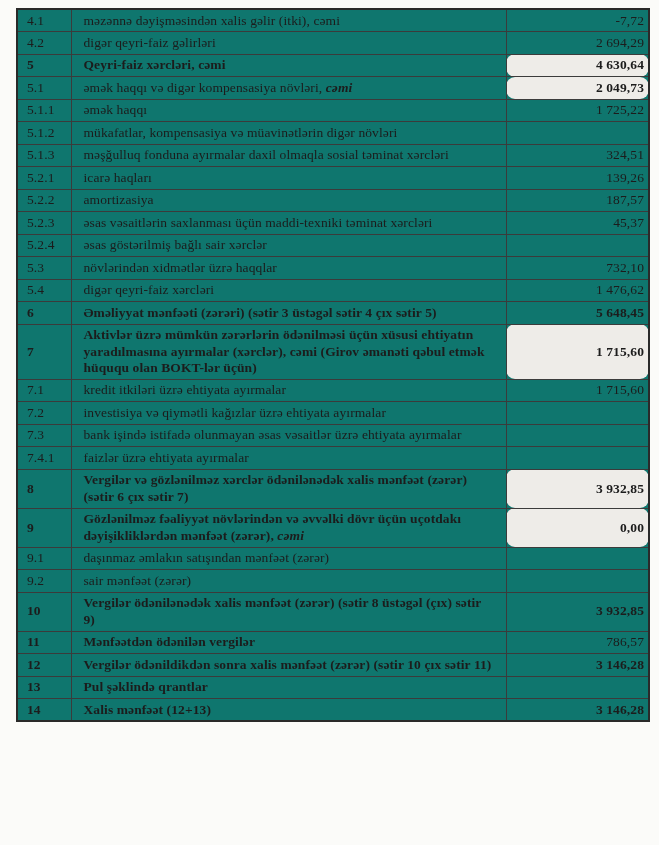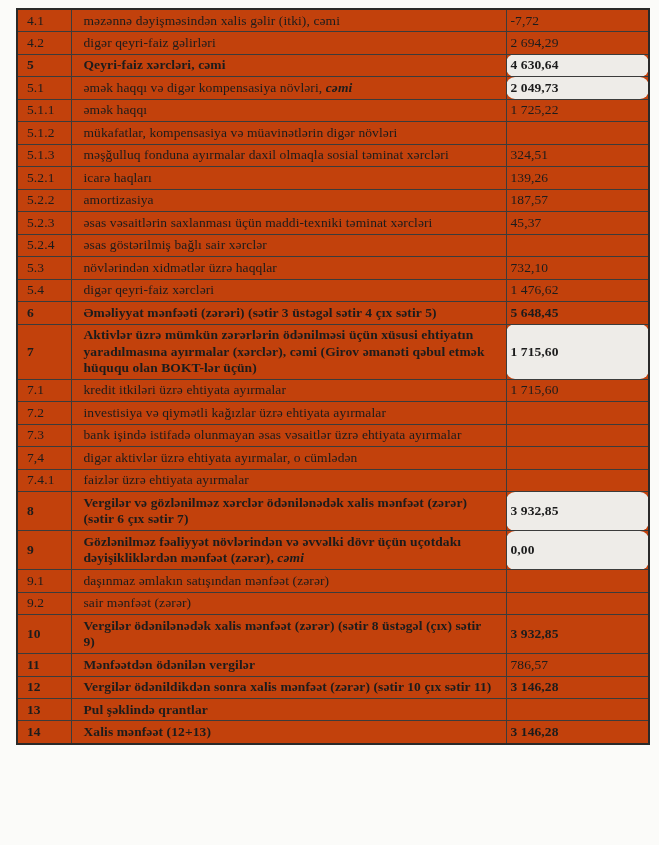--- a/index.html
+++ b/index.html
@@ -12,41 +12,41 @@
   }
   .page {
     width: 659px; height: 845px;
     padding: 8px 11px 7px 16px;
   }
   table.statement {
     width: 632px;
     border-collapse: collapse;
     table-layout: fixed;
     border: 2px solid #2a2a2a;
-    background: #c2410c;
+    background: #0f766e;
   }
   td {
     border: 1px solid #3b3b3b;
     font-size: 13.5px;
     line-height: 1.22;
     vertical-align: middle;
     padding: 2.5px 8px;
     letter-spacing: 0.1px;
   }
   td.col-num {
     text-align: left;
     padding-left: 9px;
     padding-right: 2px;
   }
   td.col-label {
     padding-left: 12px;
     padding-right: 10px;
   }
   td.col-value {
-    text-align: left;
+    text-align: right;
     white-space: nowrap;
     padding-left: 4px;
     padding-right: 4px;
   }
   td.b { font-weight: bold; }
   td.shade { background: #eeece8; border-radius: 9px; }
   .it { font-style: italic; font-weight: bold; }
 </style>
 </head>
 <body>
@@ -143,25 +143,20 @@
           <td class="col-num">7.2</td>
           <td class="col-label"><span>investisiya və qiymətli kağızlar üzrə ehtiyata ayırmalar</span></td>
           <td class="col-value"></td>
         </tr>
         <tr>
           <td class="col-num">7.3</td>
           <td class="col-label"><span>bank işində istifadə olunmayan əsas vəsaitlər üzrə ehtiyata ayırmalar</span></td>
           <td class="col-value"></td>
         </tr>
         <tr>
-          <td class="col-num">7,4</td>
-          <td class="col-label"><span>digər aktivlər üzrə ehtiyata ayırmalar, o cümlədən</span></td>
-          <td class="col-value"></td>
-        </tr>
-        <tr>
           <td class="col-num">7.4.1</td>
           <td class="col-label"><span>faizlər üzrə ehtiyata ayırmalar</span></td>
           <td class="col-value"></td>
         </tr>
         <tr>
           <td class="col-num b">8</td>
           <td class="col-label b"><span>Vergilər və gözlənilməz xərclər ödənilənədək xalis mənfəət (zərər) (sətir 6 çıx sətir 7)</span></td>
           <td class="col-value b shade">3 932,85</td>
         </tr>
         <tr>

